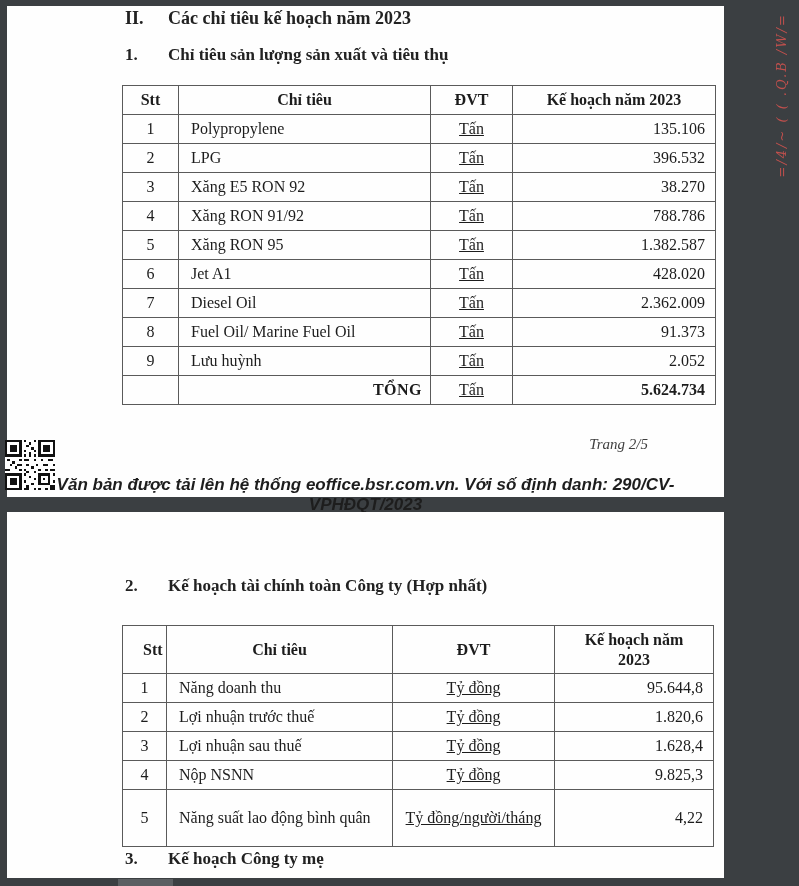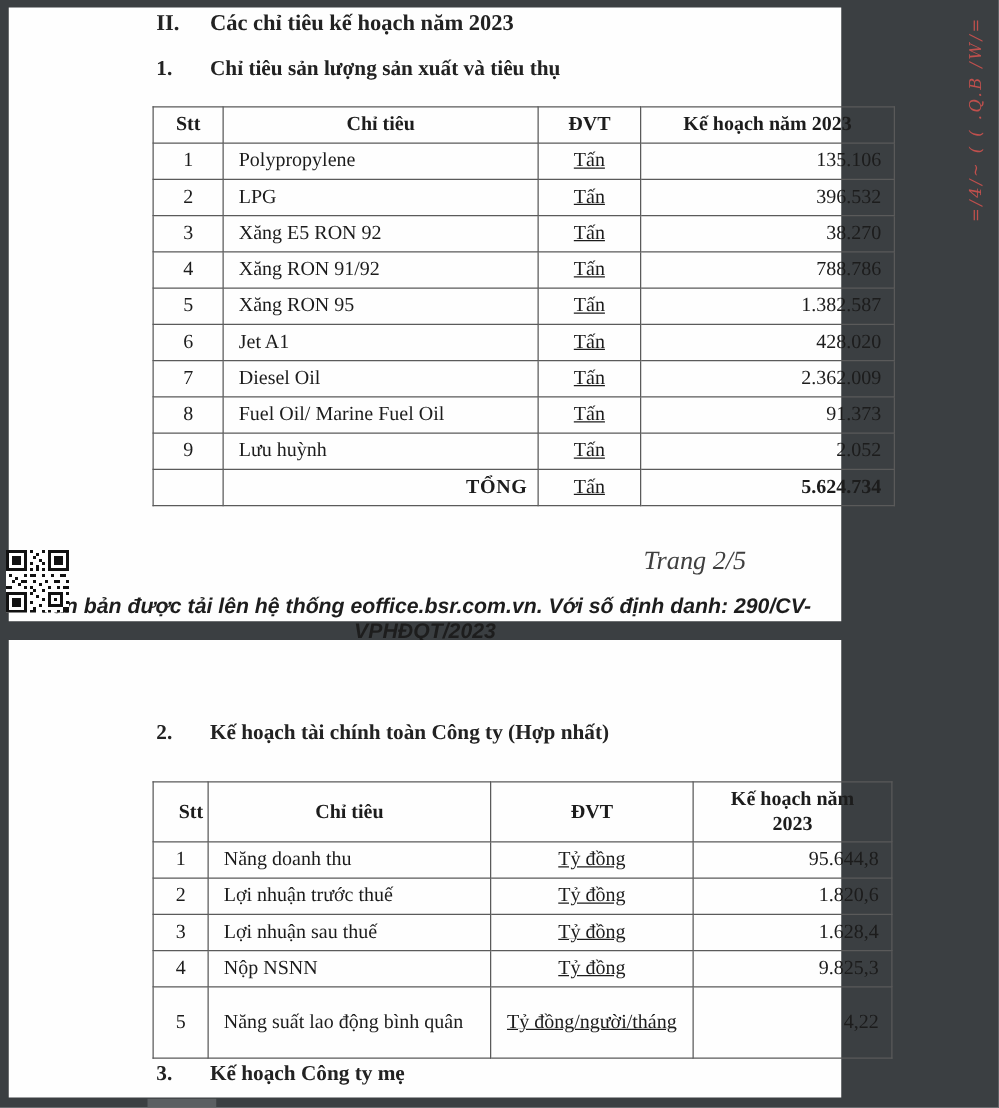--- a/index.html
+++ b/index.html
@@ -10,21 +10,21 @@
     position: relative;
     width: 799px;
     height: 886px;
     background: #3b3f42;
     overflow: hidden;
   }
 
   .page {
     position: absolute;
     left: 7px;
-    width: 666px;
+    width: 717px;
     background: #fefefe;
     color: #1f1f1f;
   }
   .page-1 { top: 6px; height: 491px; }
   .page-2 { top: 512px; height: 366px; }
 
   .heading {
     position: absolute;
     display: flex;
     font-weight: bold;
@@ -64,21 +64,21 @@
   td.c-val  { text-align: right; padding-right: 10px; }
   tr.total-row td { font-weight: bold; }
   tr.total-row td.c-name { text-align: right; letter-spacing: 0.5px; }
   tr.total-row td.c-unit { font-weight: normal; }
 
   .page-num {
     position: absolute;
     right: 76px;
     top: 430px;
     font-style: italic;
-    font-size: 21px;
+    font-size: 15px;
     color: #3f3f3f;
   }
 
   .upload-note {
     position: absolute;
     left: 0; right: 0;
     top: 469px;
     text-align: center;
     font-family: "Liberation Sans", sans-serif;
     font-style: italic;

